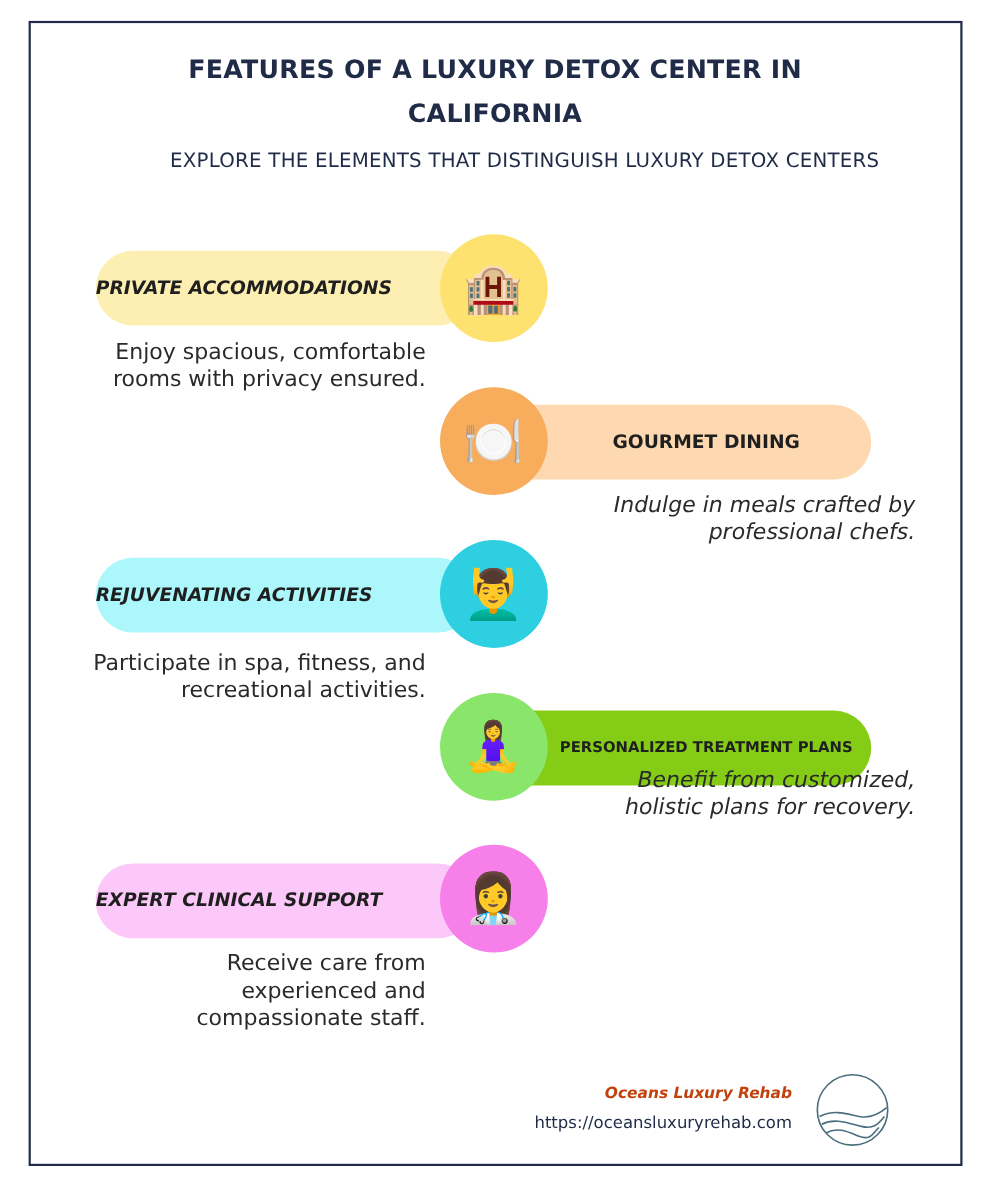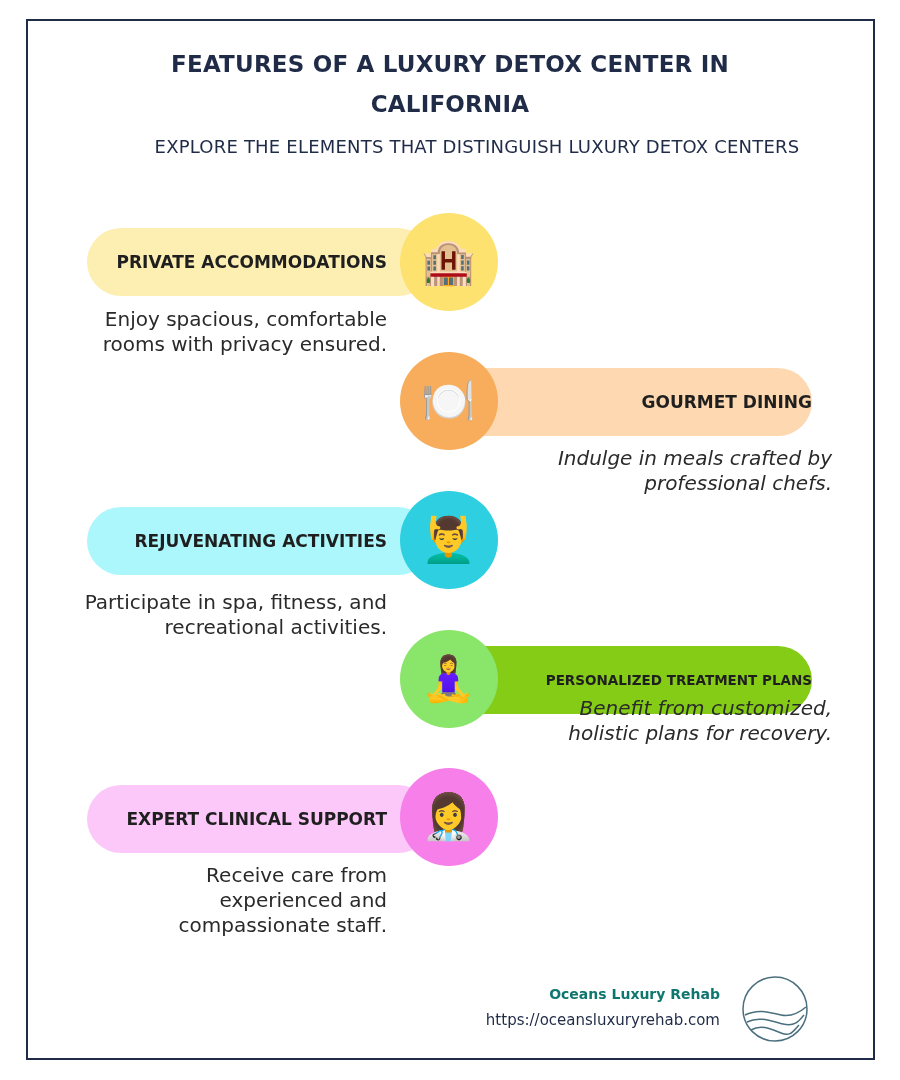--- a/index.html
+++ b/index.html
@@ -8,38 +8,38 @@
   .frame { position: absolute; left: 26px; top: 19px; width: 845px; height: 1037px;
            border: 2px solid #1f2b47; box-sizing: content-box; }
   .title { position: absolute; left: 0; width: 900px; top: 44px; text-align: center;
            font-family: "DejaVu Sans", sans-serif; font-weight: bold; font-size: 23px;
            line-height: 40px; color: #1f2b47; letter-spacing: 0.2px; }
   .subtitle { position: absolute; left: 0; width: 900px; top: 134px; text-align: center;
               font-family: "DejaVu Sans", sans-serif; font-size: 18px; color: #1f2b47;
               line-height: 26px; letter-spacing: 0.2px; padding-left: 27px; }
 
   .pill { position: absolute; height: 68px; border-radius: 34px; display: flex; align-items: center; }
-  .pill.left { left: 87px; width: 345px; justify-content: flex-end; padding-right: 0; }
-  .pill.right { left: 450px; width: 362px; justify-content: flex-end; }
+  .pill.left { left: 87px; width: 345px; justify-content: flex-start; padding-right: 0; font-style: italic; }
+  .pill.right { left: 430px; width: 362px; justify-content: center; }
   .pill .label { font-family: "DejaVu Sans", sans-serif; font-weight: bold; color: #1f1f1f;
                  font-size: 17px; white-space: nowrap; }
   .pill.left .label { margin-right: 45px; }
   .pill.right .label { margin-left: 62px; }
   .pill .label.small { font-size: 13.5px; }
 
   .circle { position: absolute; left: 400px; width: 98px; height: 98px; border-radius: 50%;
             display: flex; align-items: center; justify-content: center; font-size: 44px; }
 
   .desc { position: absolute; font-family: "DejaVu Sans", sans-serif; font-size: 20px;
           line-height: 25px; color: #2a2a2a; }
   .desc.left { right: 513px; text-align: right; width: 320px; }
   .desc.right { left: 512px; text-align: right; width: 320px; font-style: italic; }
 
   .footer-brand { position: absolute; right: 180px; top: 986px; text-align: right;
-                  font-family: "DejaVu Sans", sans-serif; font-weight: bold; font-size: 14px; color: #0f766e; }
+                  font-family: "DejaVu Sans", sans-serif; font-weight: bold; font-size: 14px; color: #c2410c; font-style: italic; }
   .footer-url { position: absolute; right: 180px; top: 1011px; text-align: right;
                 font-family: "DejaVu Sans", sans-serif; font-size: 15px; color: #1f2b47; }
   .logo { position: absolute; left: 741px; top: 975px; width: 68px; height: 68px; }
 </style>
 </head>
 <body>
 
 <div class="frame"></div>
 
 <div class="title">

